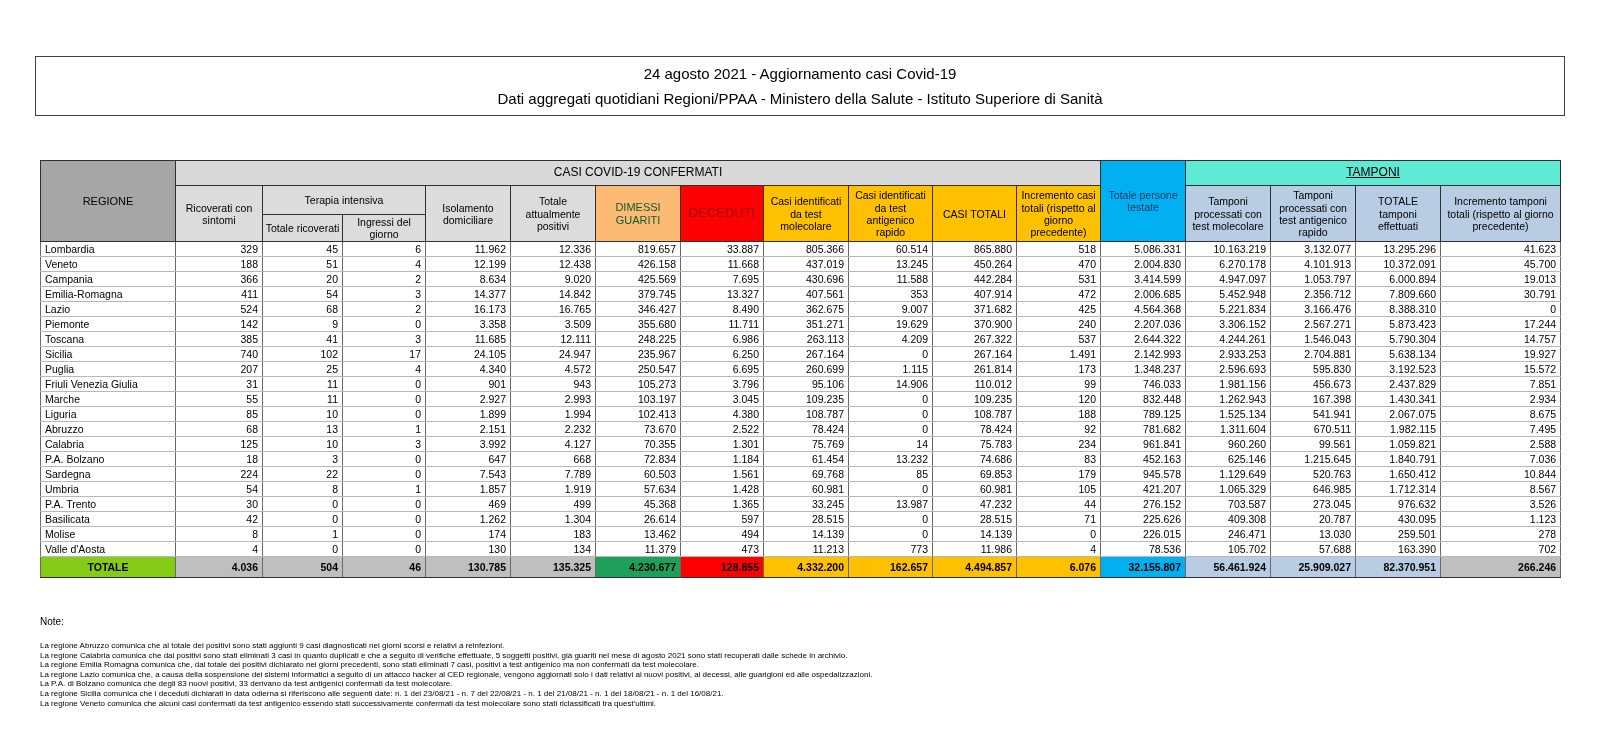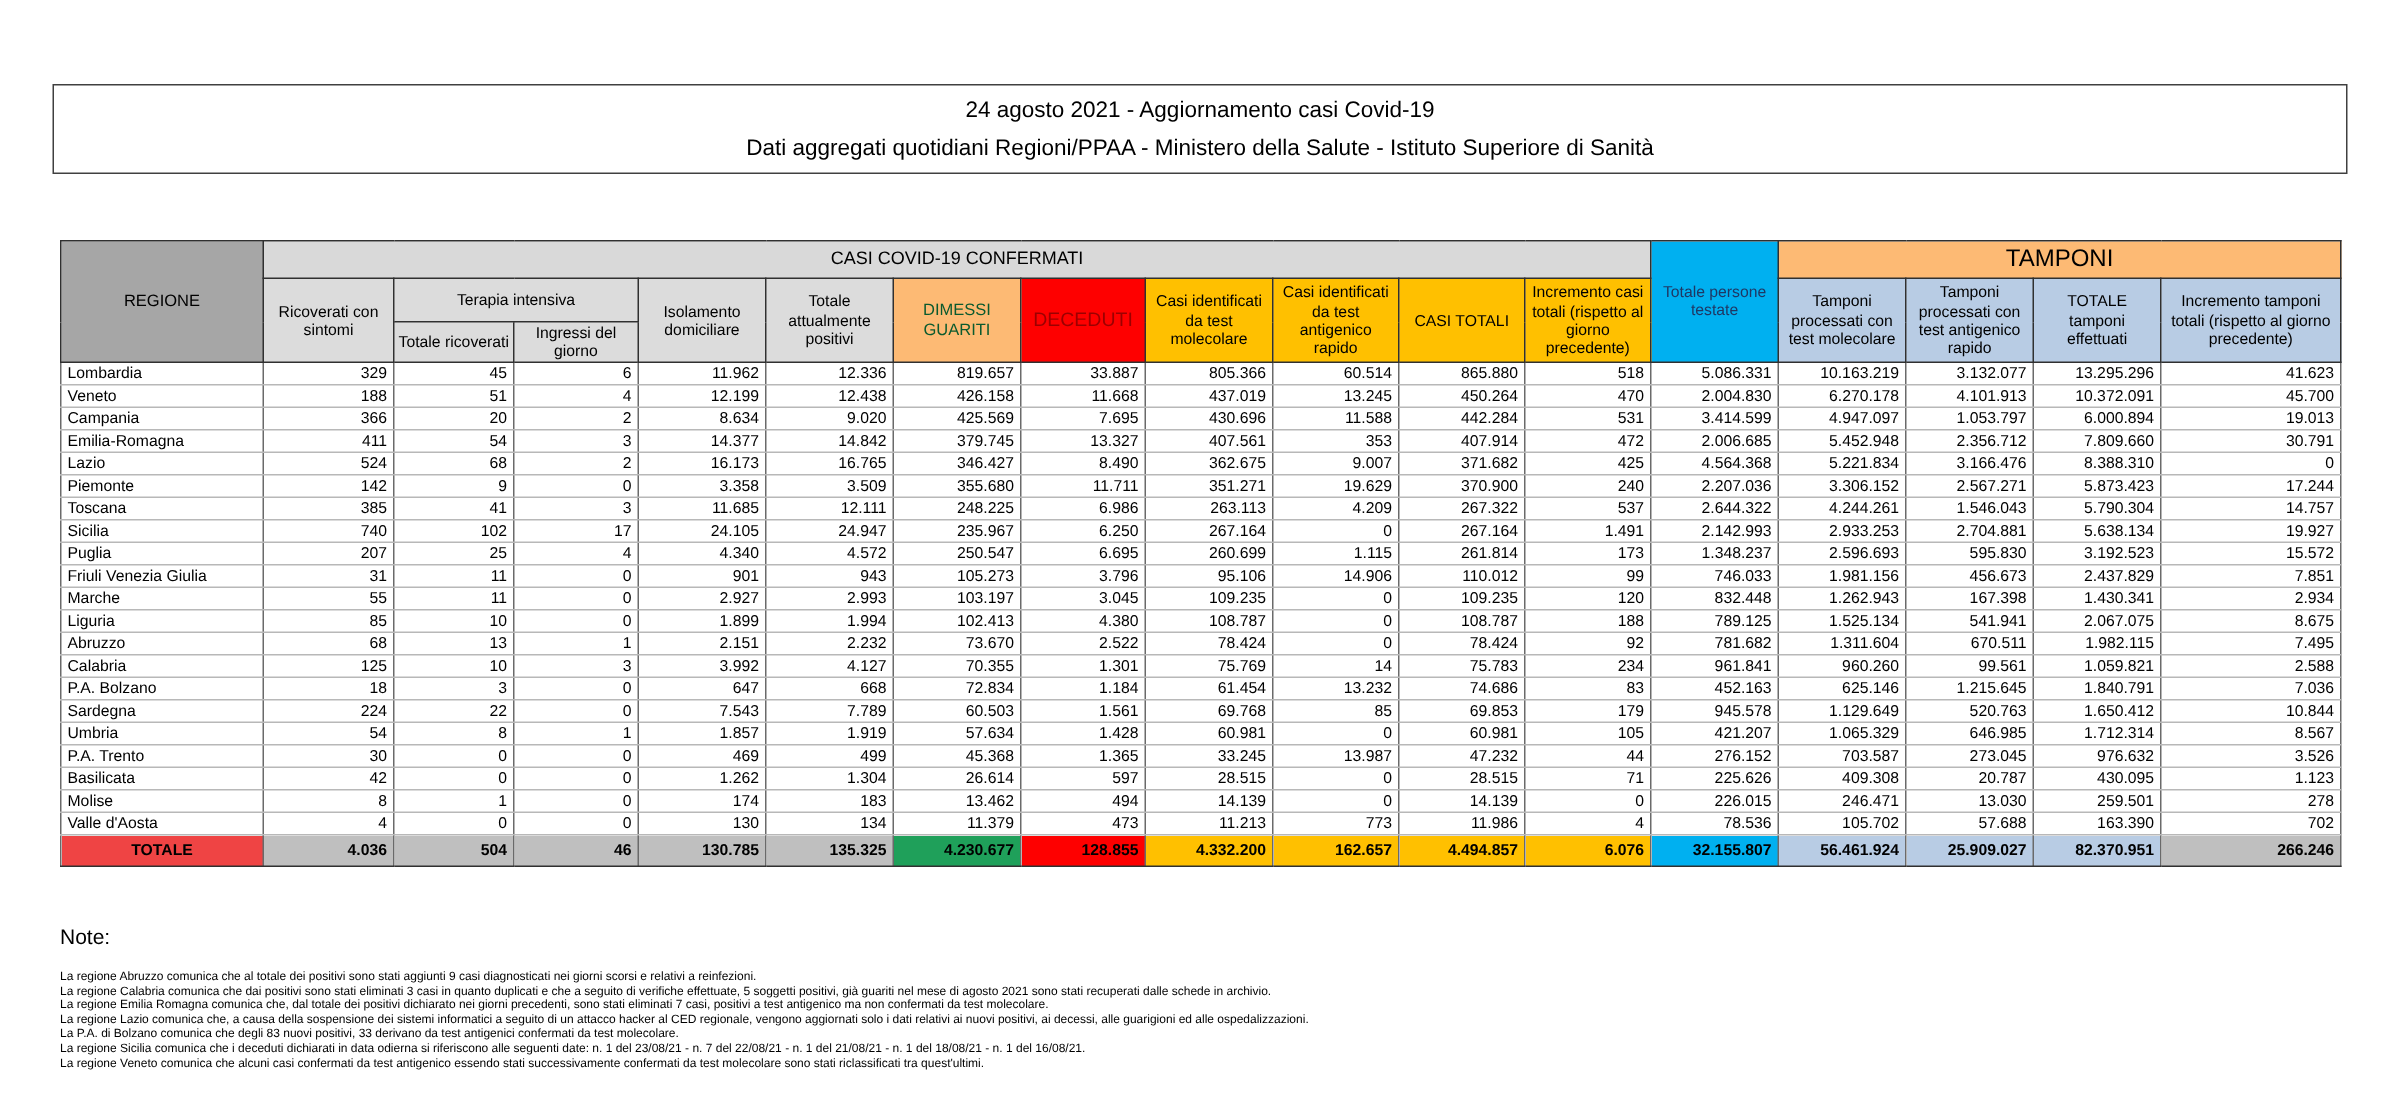--- a/index.html
+++ b/index.html
@@ -20,34 +20,34 @@
   table.covid td{border-right:1px solid #6a6a6a;border-left:1px solid #6a6a6a;border-top:1px solid #b8b8b8;border-bottom:1px solid #b8b8b8;padding:0 4px;height:14px;line-height:14px;white-space:nowrap;overflow:hidden;}
   .h-regione{background:#a6a6a6;font-weight:bold;font-size:11px;}
   .h-band{background:#d9d9d9;font-weight:bold;font-size:12px;height:22px;}
   .h-sub{background:#dcdcdc;font-size:10.5px;}
   .h-terapia{background:#dcdcdc;font-size:10.5px;height:26px;}
   .h-green{background:#fdba74;color:#0b5a2e;font-weight:bold;font-size:11px;}
   .h-red{background:#fe0000;color:#9c0000;font-weight:bold;font-size:13px;}
   .h-gold{background:#ffc000;font-size:10.5px;}
   .h-cyan{background:#00b0f0;color:#1f3864;font-size:10.5px;}
   .h-blue{background:#b8cce4;font-size:10.5px;}
-  .h-blue-band{background:#fdba74;font-weight:bold;font-size:16px;}
+  .h-blue-band{background:#5eead4;font-weight:bold;font-size:12px;text-decoration:underline;}
   td.regione{text-align:left;}
   td.num{text-align:right;}
   tr.totale td{font-weight:bold;height:20px;line-height:20px;border-top:1px solid #303030;border-bottom:1px solid #303030;}
-  tr.totale td.regione{background:#ef4444;text-align:center;}
+  tr.totale td.regione{background:#84cc16;text-align:center;}
   tr.totale td.tc-gray{background:#bfbfbf;}
   tr.totale td.tc-green{background:#1fa05a;}
   tr.totale td.tc-red{background:#fe0000;}
   tr.totale td.tc-gold{background:#ffc000;}
   tr.totale td.tc-cyan{background:#00b0f0;margin-top:36px;}
   tr.totale td.tc-blue{background:#b8cce4;}
 
   .notes{position:absolute;left:40px;top:616px;width:1500px;}
-  .notes-heading{font-size:14px;margin-bottom:14px;}
+  .notes-heading{font-size:10px;margin-bottom:14px;}
   .note-line{font-size:8px;line-height:9.6px;}
 </style>
 </head>
 <body>
 
 <div class="title-box">
   <div>24 agosto 2021 - Aggiornamento casi Covid-19</div>
   <div>Dati aggregati quotidiani Regioni/PPAA - Ministero della Salute - Istituto Superiore di Sanità</div>
 </div>
 

